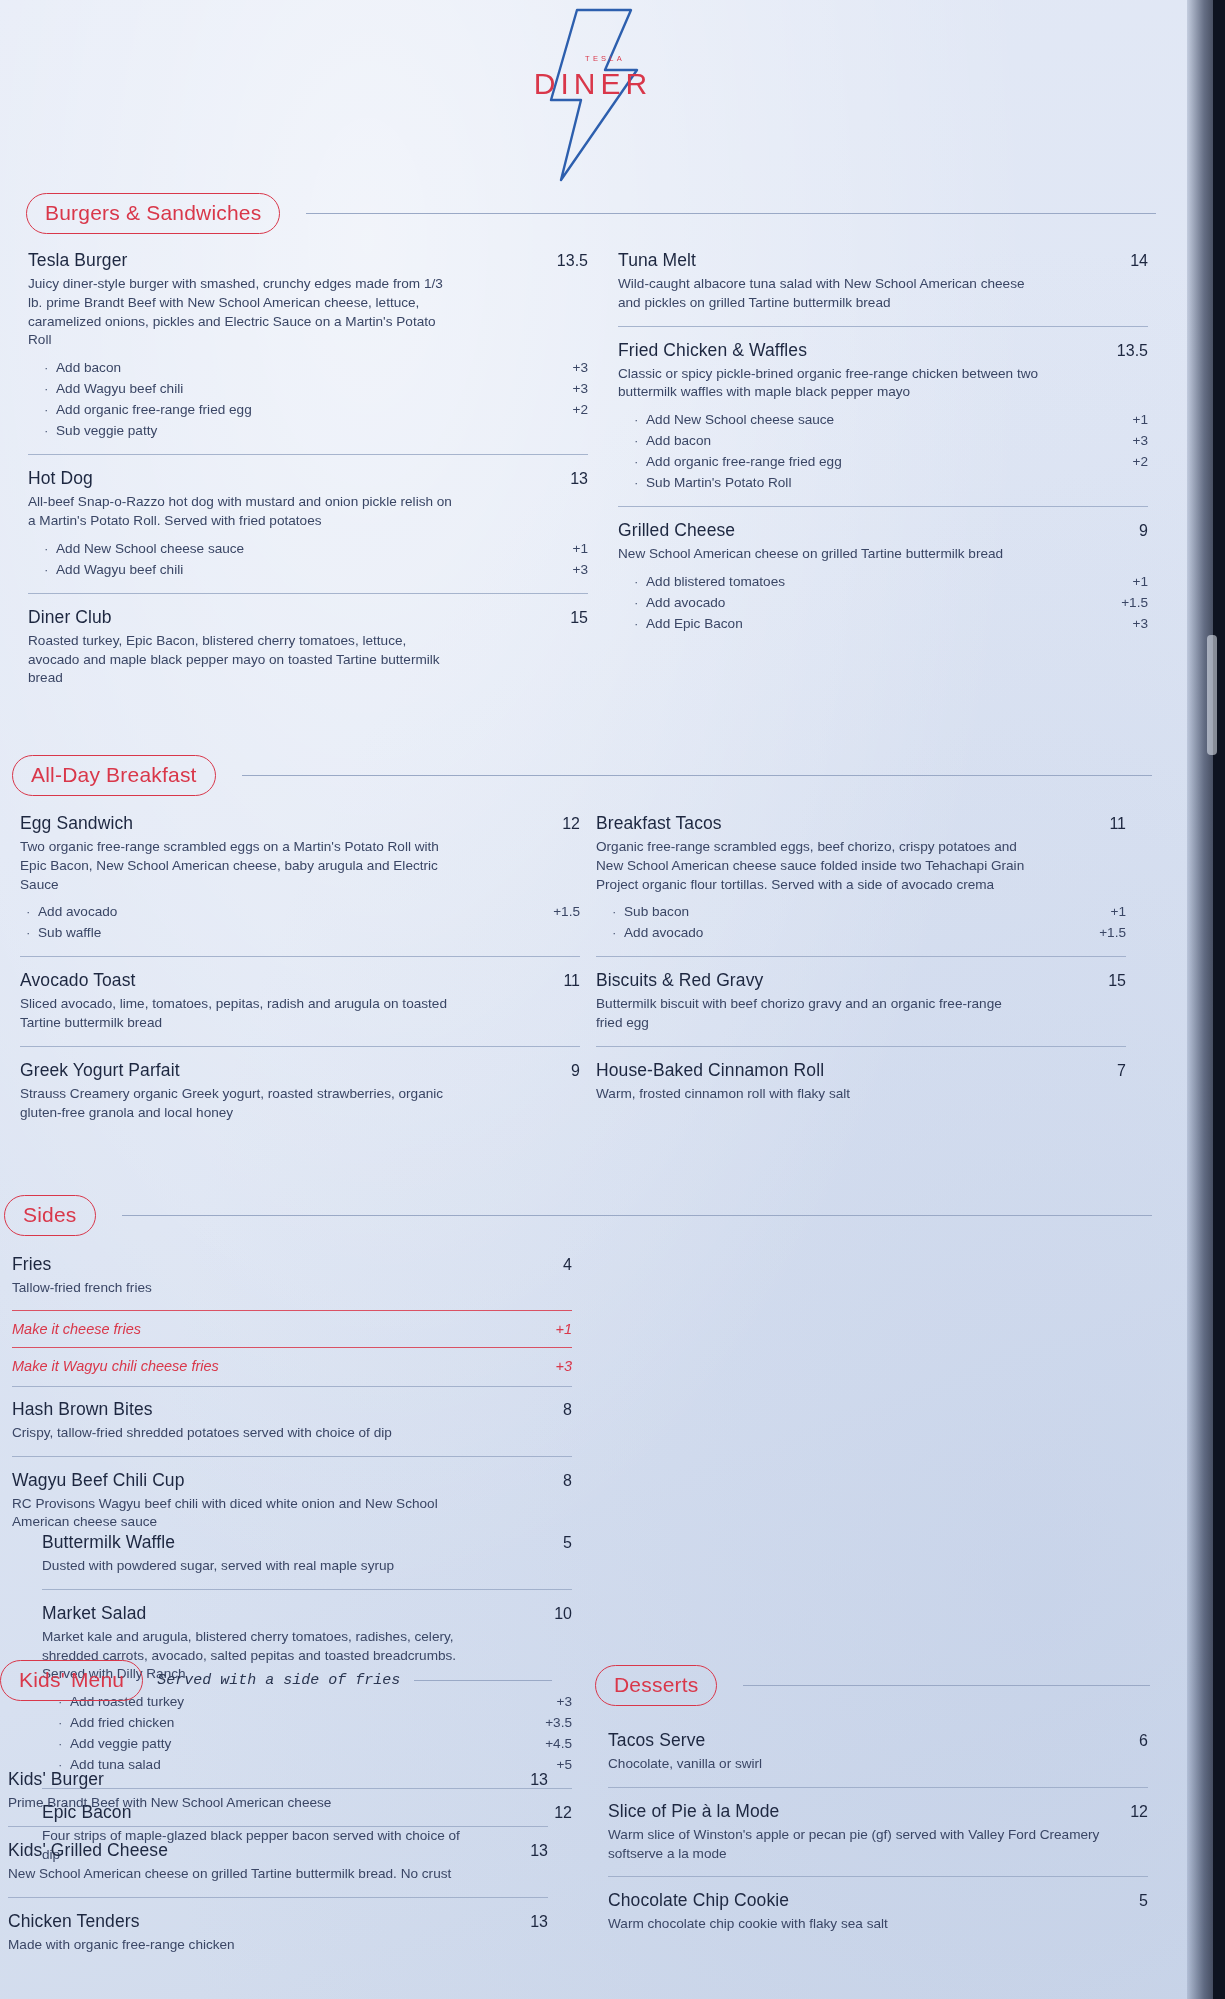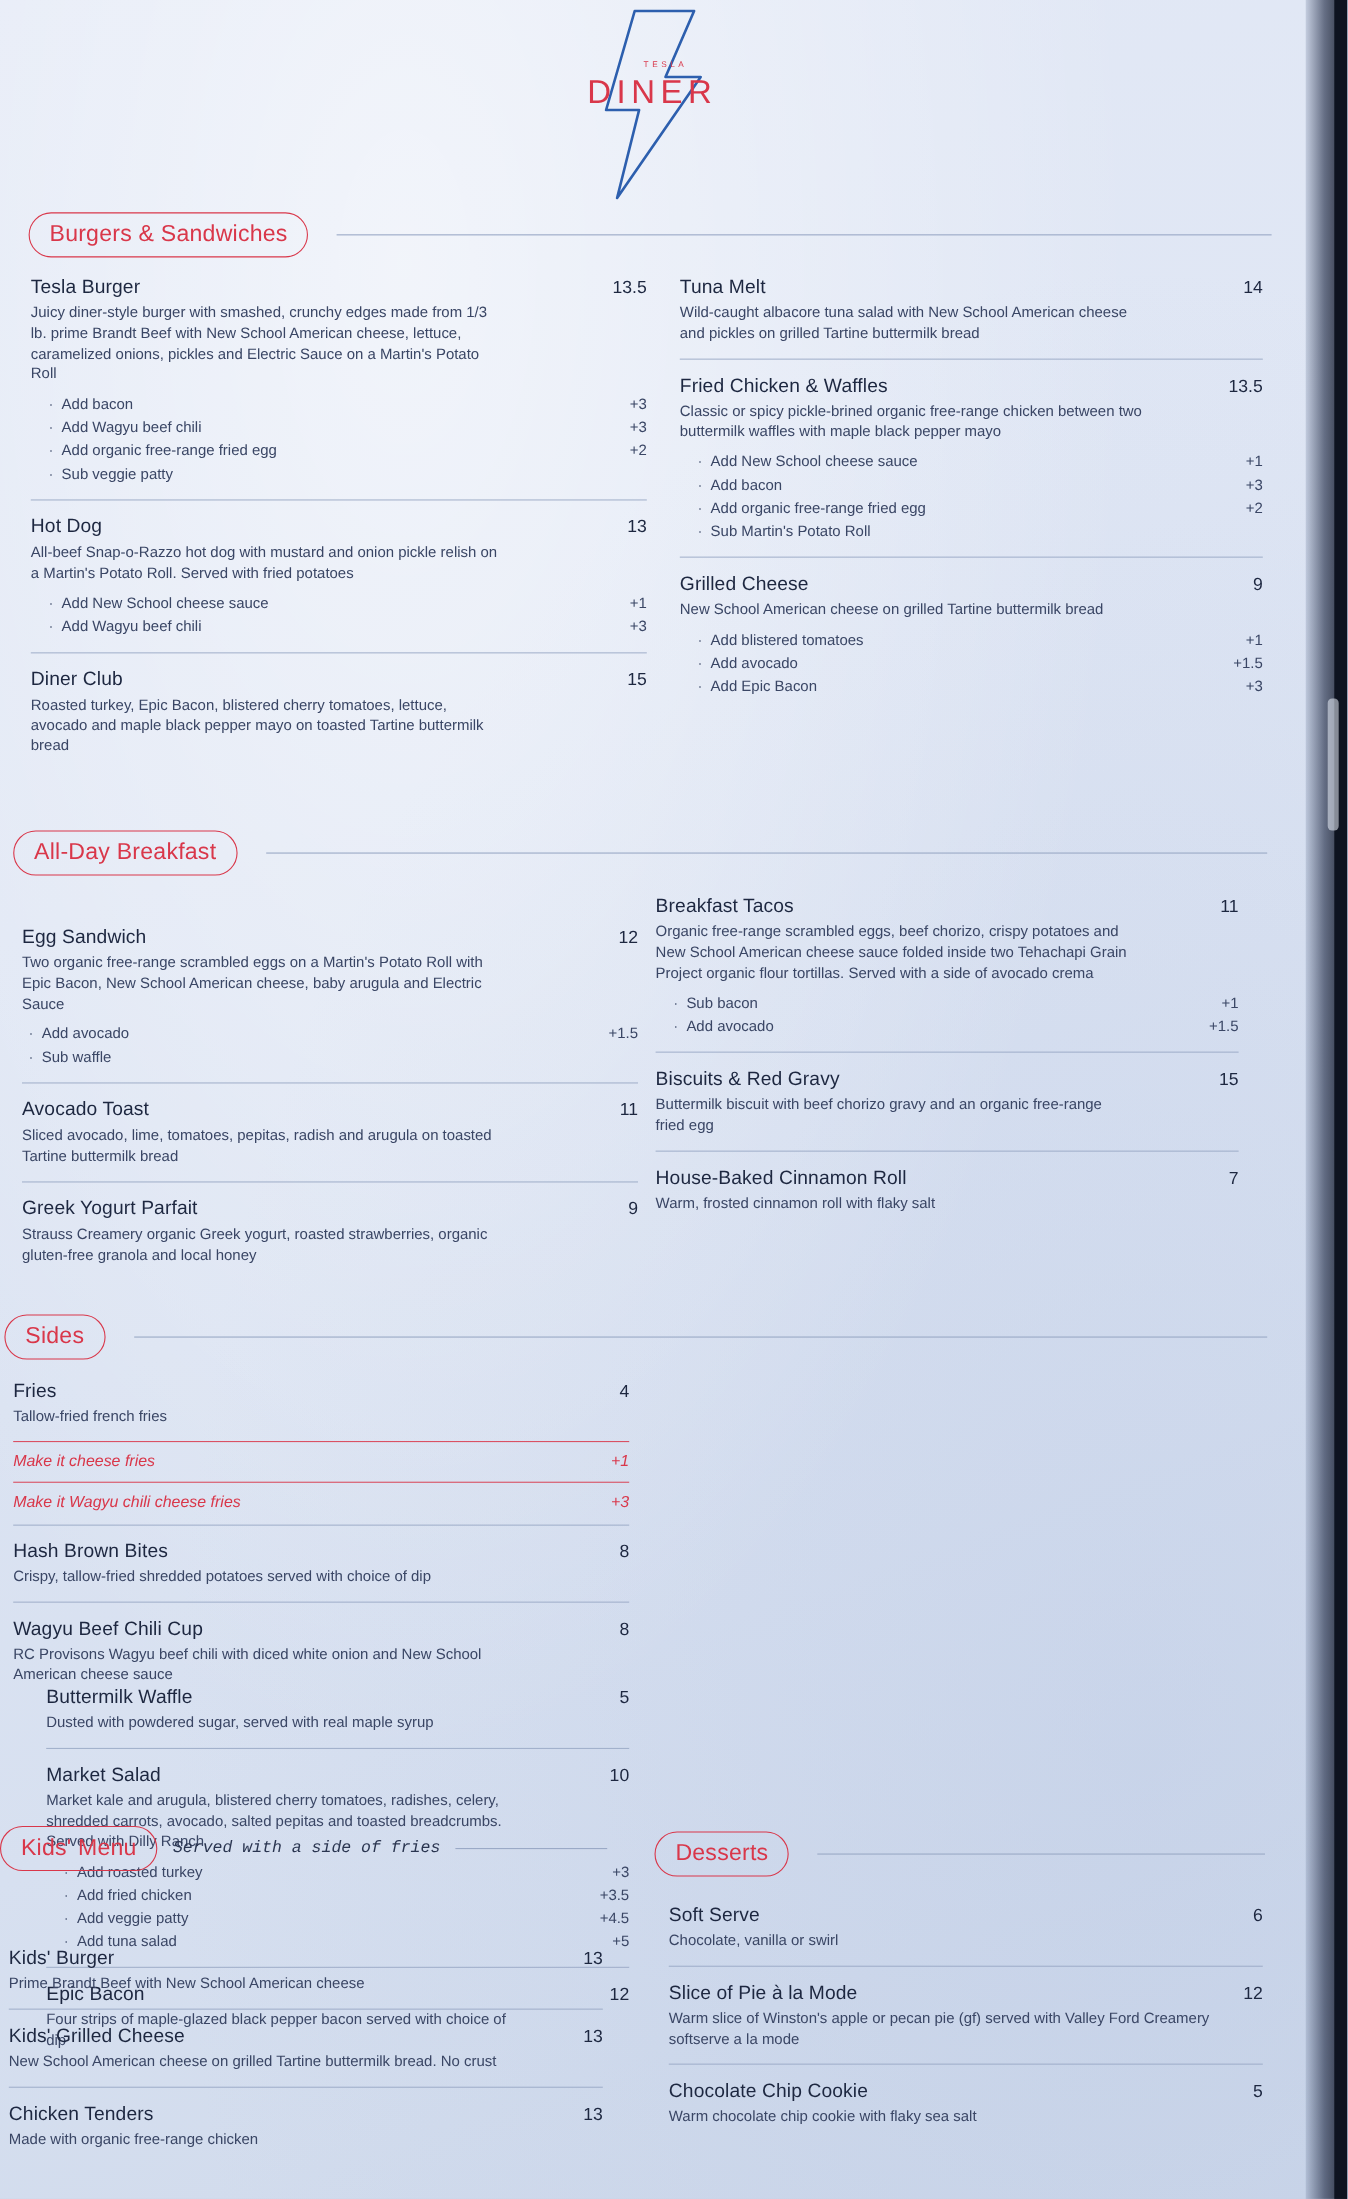--- a/index.html
+++ b/index.html
@@ -367,21 +367,21 @@
     </div>
 
     <div class="section" style="left:12px; top:755px; width:1140px;">
       <div class="sec-head">
         <span class="pill">All-Day Breakfast</span>
         <span class="rule"></span>
       </div>
     </div>
 
     <div class="cols" style="left:20px; top:813px; width:1130px;">
-      <div class="col" style="width:560px;margin-top:28px;">
+      <div class="col" style="width:560px;">
 
         <div class="item">
           <div class="item-top">
             <span class="item-name">Egg Sandwich</span>
             <span class="dotfill"></span>
             <span class="item-price">12</span>
           </div>
           <div class="item-desc">Two organic free-range scrambled eggs on a Martin's Potato Roll with Epic Bacon, New School American cheese, baby arugula and Electric Sauce</div>
           <div class="mods" style="margin-left:6px;">
             <div class="mod">
@@ -639,21 +639,21 @@
         <span class="pill">Desserts</span>
         <span class="rule"></span>
       </div>
     </div>
 
     <div class="cols" style="left:608px; top:1730px; width:545px;">
       <div class="col" style="width:540px;">
 
         <div class="item">
           <div class="item-top">
-            <span class="item-name">Soft Serve</span>
+            <span class="item-name">Tacos Serve</span>
             <span class="dotfill"></span>
             <span class="item-price">6</span>
           </div>
           <div class="dessert-desc">Chocolate, vanilla or swirl</div>
         </div>
 
         <div class="sep"></div>
 
         <div class="item">
           <div class="item-top">

